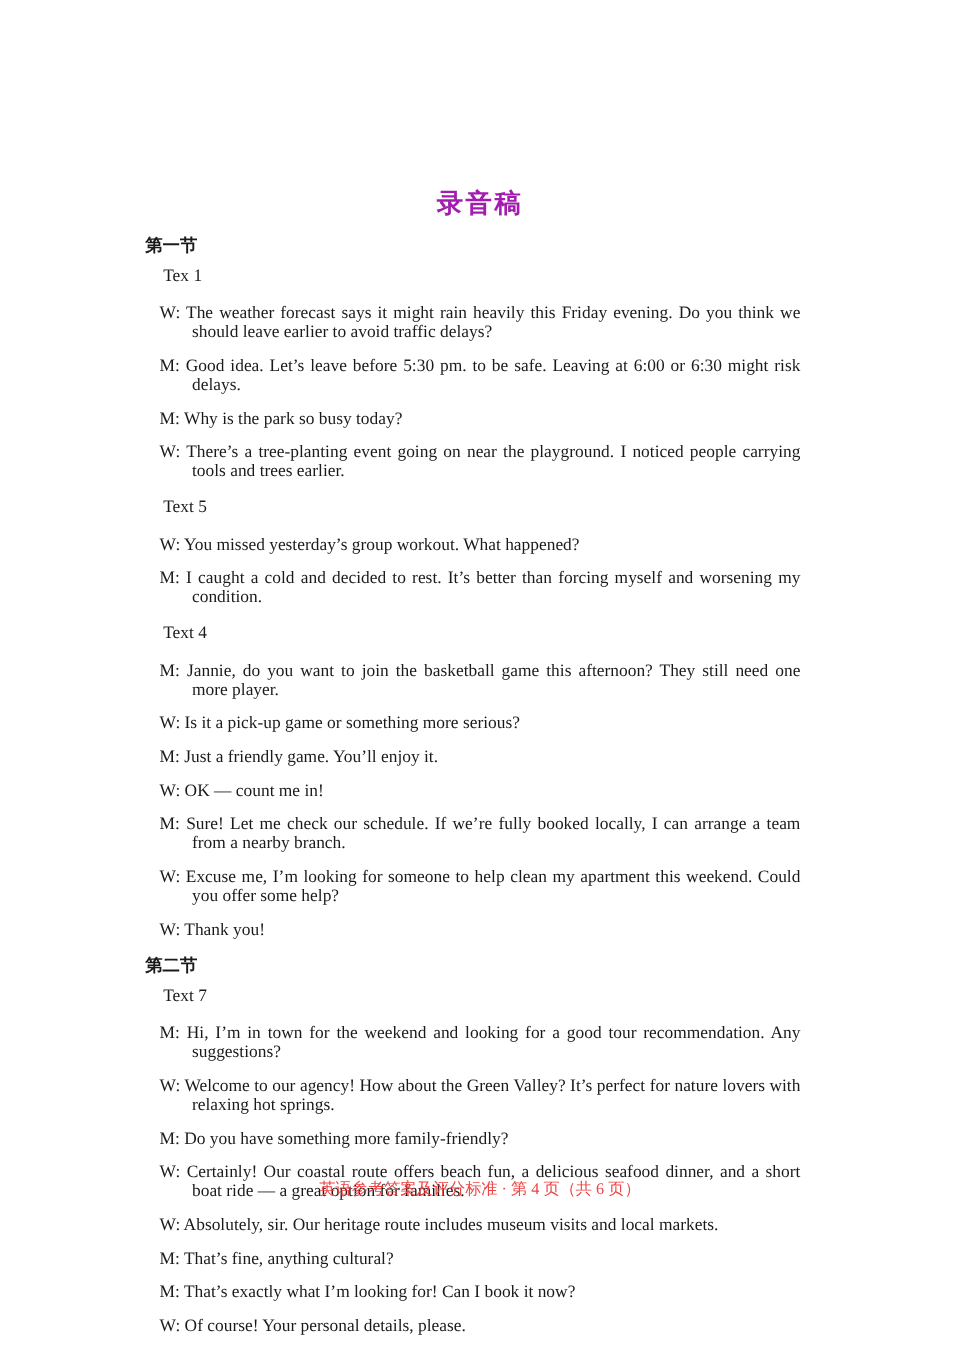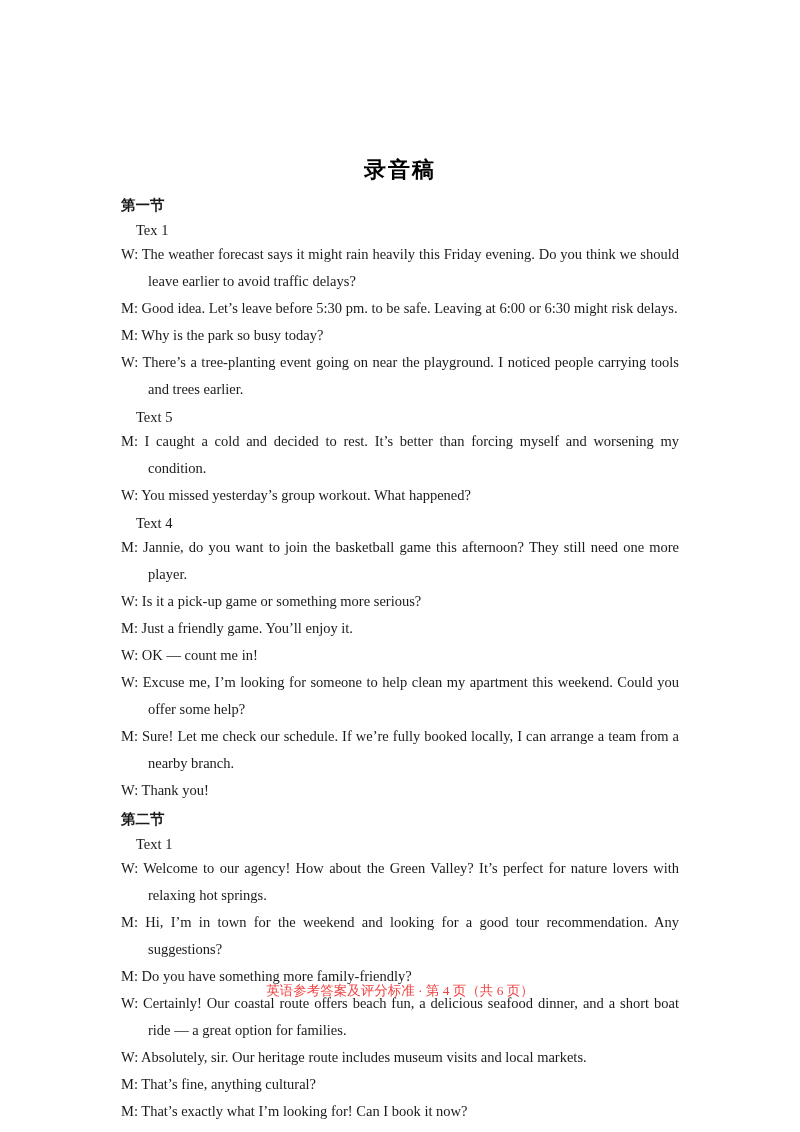--- a/index.html
+++ b/index.html
@@ -20,35 +20,35 @@
     color: #1a1a1a;
     overflow: hidden;
   }
   .title {
     margin: 0 0 13px 0;
     text-align: center;
     font-size: 22px;
     font-weight: bold;
     line-height: 24px;
     letter-spacing: 2px;
-    color: #000000;
+    color: #a21caf;
   }
   .section-heading {
     margin: 5px 0 0 0;
     line-height: 21px;
     font-size: 14.5px;
     font-weight: bold;
   }
   .text-label {
     margin: 4px 0 0 15px;
     line-height: 21px;
   }
   .dialogue-line {
-    margin: 0;
-    line-height: 27px;
+    margin: 12px;
+    line-height: 16px;
     text-align: justify;
     padding-left: 27px;
     text-indent: -27px;
   }
   .speaker {
     white-space: pre;
   }
   .footer {
     position: absolute;
     left: 0;
@@ -66,34 +66,34 @@
 <div class="page">
   <h1 class="title">录音稿</h1>
   <div id="transcript">
       <div class="section-heading">第一节</div>
       <div class="text-label">Tex 1</div>
       <p class="dialogue-line"><span class="speaker">W: </span>The weather forecast says it might rain heavily this Friday evening. Do you think we should leave earlier to avoid traffic delays?</p>
       <p class="dialogue-line"><span class="speaker">M: </span>Good idea. Let’s leave before 5:30 pm. to be safe. Leaving at 6:00 or 6:30 might risk delays.</p>
       <p class="dialogue-line"><span class="speaker">M: </span>Why is the park so busy today?</p>
       <p class="dialogue-line"><span class="speaker">W: </span>There’s a tree-planting event going on near the playground. I noticed people carrying tools and trees earlier.</p>
       <div class="text-label">Text 5</div>
+      <p class="dialogue-line"><span class="speaker">W: </span>You missed yesterday’s group workout. What happened?</p>
       <p class="dialogue-line"><span class="speaker">M: </span>I caught a cold and decided to rest. It’s better than forcing myself and worsening my condition.</p>
-      <p class="dialogue-line"><span class="speaker">W: </span>You missed yesterday’s group workout. What happened?</p>
       <div class="text-label">Text 4</div>
       <p class="dialogue-line"><span class="speaker">M: </span>Jannie, do you want to join the basketball game this afternoon? They still need one more player.</p>
       <p class="dialogue-line"><span class="speaker">W: </span>Is it a pick-up game or something more serious?</p>
       <p class="dialogue-line"><span class="speaker">M: </span>Just a friendly game. You’ll enjoy it.</p>
       <p class="dialogue-line"><span class="speaker">W: </span>OK — count me in!</p>
+      <p class="dialogue-line"><span class="speaker">M: </span>Sure! Let me check our schedule. If we’re fully booked locally, I can arrange a team from a nearby branch.</p>
       <p class="dialogue-line"><span class="speaker">W: </span>Excuse me, I’m looking for someone to help clean my apartment this weekend. Could you offer some help?</p>
-      <p class="dialogue-line"><span class="speaker">M: </span>Sure! Let me check our schedule. If we’re fully booked locally, I can arrange a team from a nearby branch.</p>
       <p class="dialogue-line"><span class="speaker">W: </span>Thank you!</p>
       <div class="section-heading">第二节</div>
-      <div class="text-label">Text 1</div>
+      <div class="text-label">Text 7</div>
+      <p class="dialogue-line"><span class="speaker">M: </span>Hi, I’m in town for the weekend and looking for a good tour recommendation. Any suggestions?</p>
       <p class="dialogue-line"><span class="speaker">W: </span>Welcome to our agency! How about the Green Valley? It’s perfect for nature lovers with relaxing hot springs.</p>
-      <p class="dialogue-line"><span class="speaker">M: </span>Hi, I’m in town for the weekend and looking for a good tour recommendation. Any suggestions?</p>
       <p class="dialogue-line"><span class="speaker">M: </span>Do you have something more family-friendly?</p>
       <p class="dialogue-line"><span class="speaker">W: </span>Certainly! Our coastal route offers beach fun, a delicious seafood dinner, and a short boat ride — a great option for families.</p>
       <p class="dialogue-line"><span class="speaker">W: </span>Absolutely, sir. Our heritage route includes museum visits and local markets.</p>
       <p class="dialogue-line"><span class="speaker">M: </span>That’s fine, anything cultural?</p>
       <p class="dialogue-line"><span class="speaker">M: </span>That’s exactly what I’m looking for! Can I book it now?</p>
       <p class="dialogue-line"><span class="speaker">W: </span>Of course! Your personal details, please.</p>
     </div>
   <div class="footer">
     <span>英语参考答案及评分标准 · 第 4 页（共 6 页）</span>
   </div>

